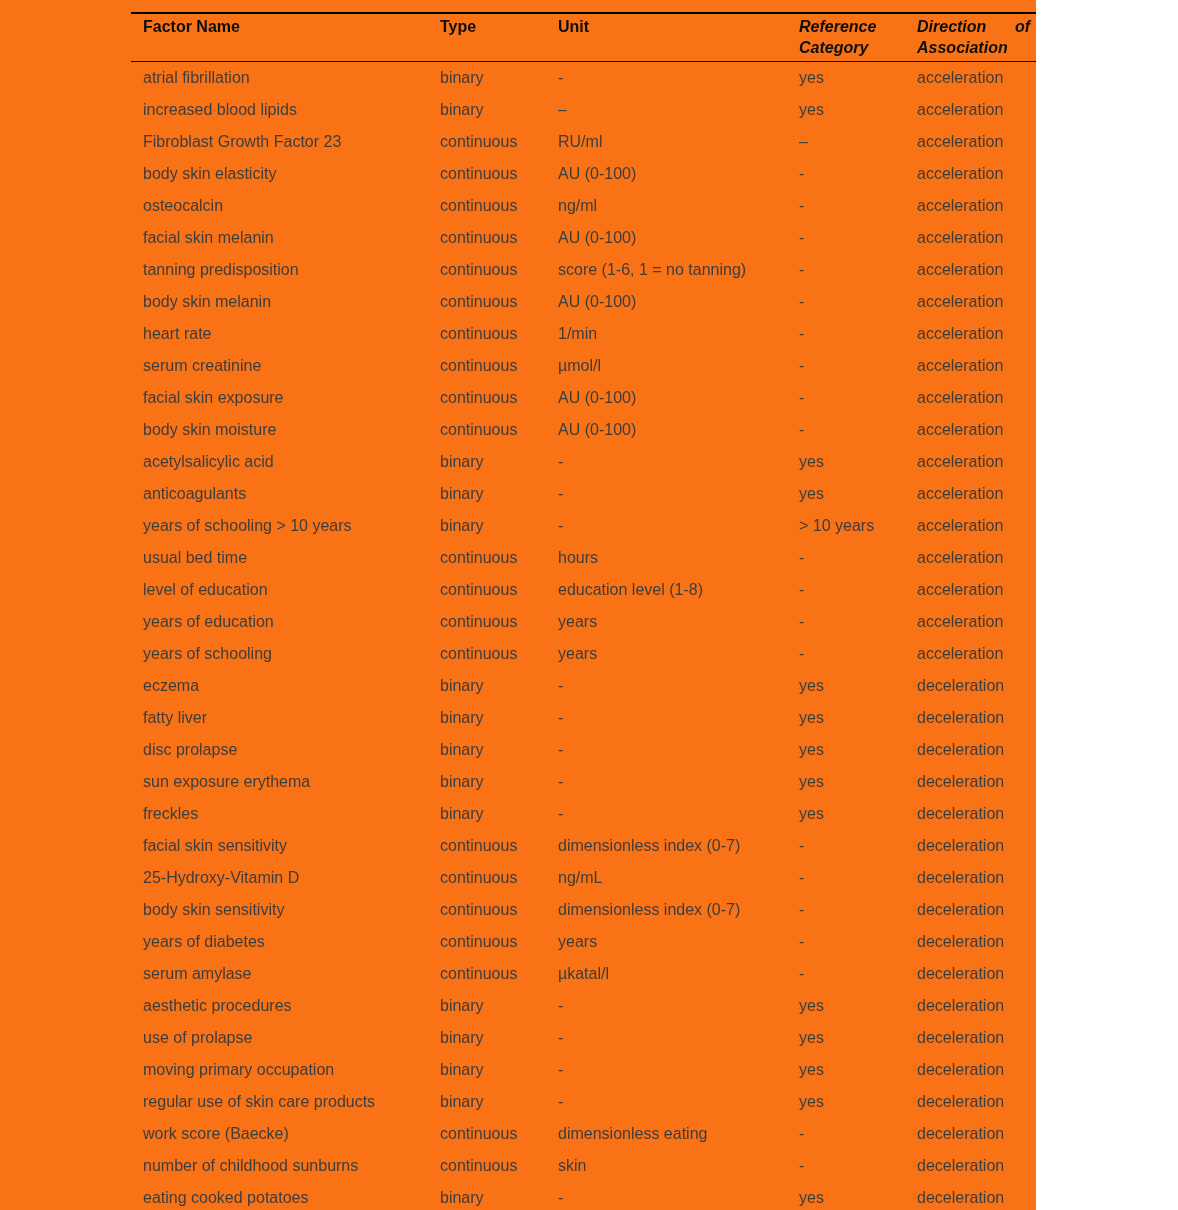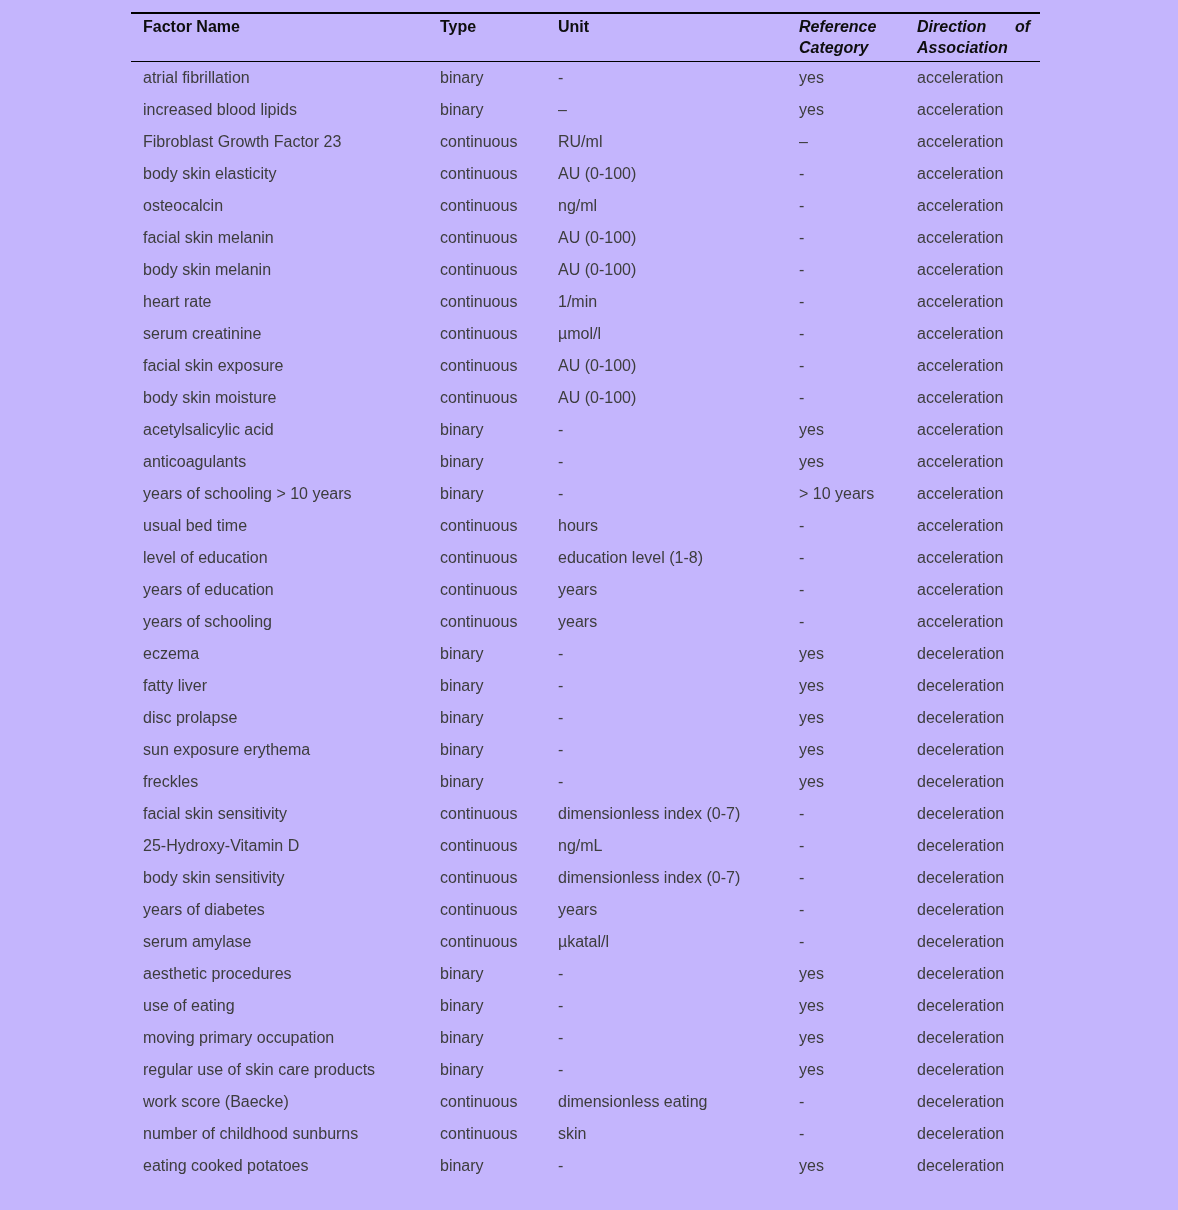--- a/index.html
+++ b/index.html
@@ -3,23 +3,23 @@
 <meta charset="utf-8">
 <style>
   * { margin: 0; padding: 0; box-sizing: border-box; }
   html, body {
     width: 1178px;
     background: #ffffff;
     font-family: "Liberation Sans", "DejaVu Sans", sans-serif;
   }
   .page {
     position: relative;
-    width: 1178px;
+    width: 1036px;
     height: 1210px;
-    background: #c4b5fd;
+    background: #f97316;
     overflow: hidden;
     padding-left: 29px;
   }
   table.factors-table {
     position: absolute;
     left: 131px;
     top: 12px;
     width: 909px;
     border-collapse: collapse;
     table-layout: fixed;
@@ -107,20 +107,27 @@
           <td class="c4">acceleration</td>
         </tr>
         <tr>
           <td class="c0">facial skin melanin</td>
           <td class="c1">continuous</td>
           <td class="c2">AU (0-100)</td>
           <td class="c3">-</td>
           <td class="c4">acceleration</td>
         </tr>
         <tr>
+          <td class="c0">tanning predisposition</td>
+          <td class="c1">continuous</td>
+          <td class="c2">score (1-6, 1 = no tanning)</td>
+          <td class="c3">-</td>
+          <td class="c4">acceleration</td>
+        </tr>
+        <tr>
           <td class="c0">body skin melanin</td>
           <td class="c1">continuous</td>
           <td class="c2">AU (0-100)</td>
           <td class="c3">-</td>
           <td class="c4">acceleration</td>
         </tr>
         <tr>
           <td class="c0">heart rate</td>
           <td class="c1">continuous</td>
           <td class="c2">1/min</td>
@@ -268,21 +275,21 @@
           <td class="c4">deceleration</td>
         </tr>
         <tr>
           <td class="c0">aesthetic procedures</td>
           <td class="c1">binary</td>
           <td class="c2">-</td>
           <td class="c3">yes</td>
           <td class="c4">deceleration</td>
         </tr>
         <tr>
-          <td class="c0">use of eating</td>
+          <td class="c0">use of prolapse</td>
           <td class="c1">binary</td>
           <td class="c2">-</td>
           <td class="c3">yes</td>
           <td class="c4">deceleration</td>
         </tr>
         <tr>
           <td class="c0">moving primary occupation</td>
           <td class="c1">binary</td>
           <td class="c2">-</td>
           <td class="c3">yes</td>

